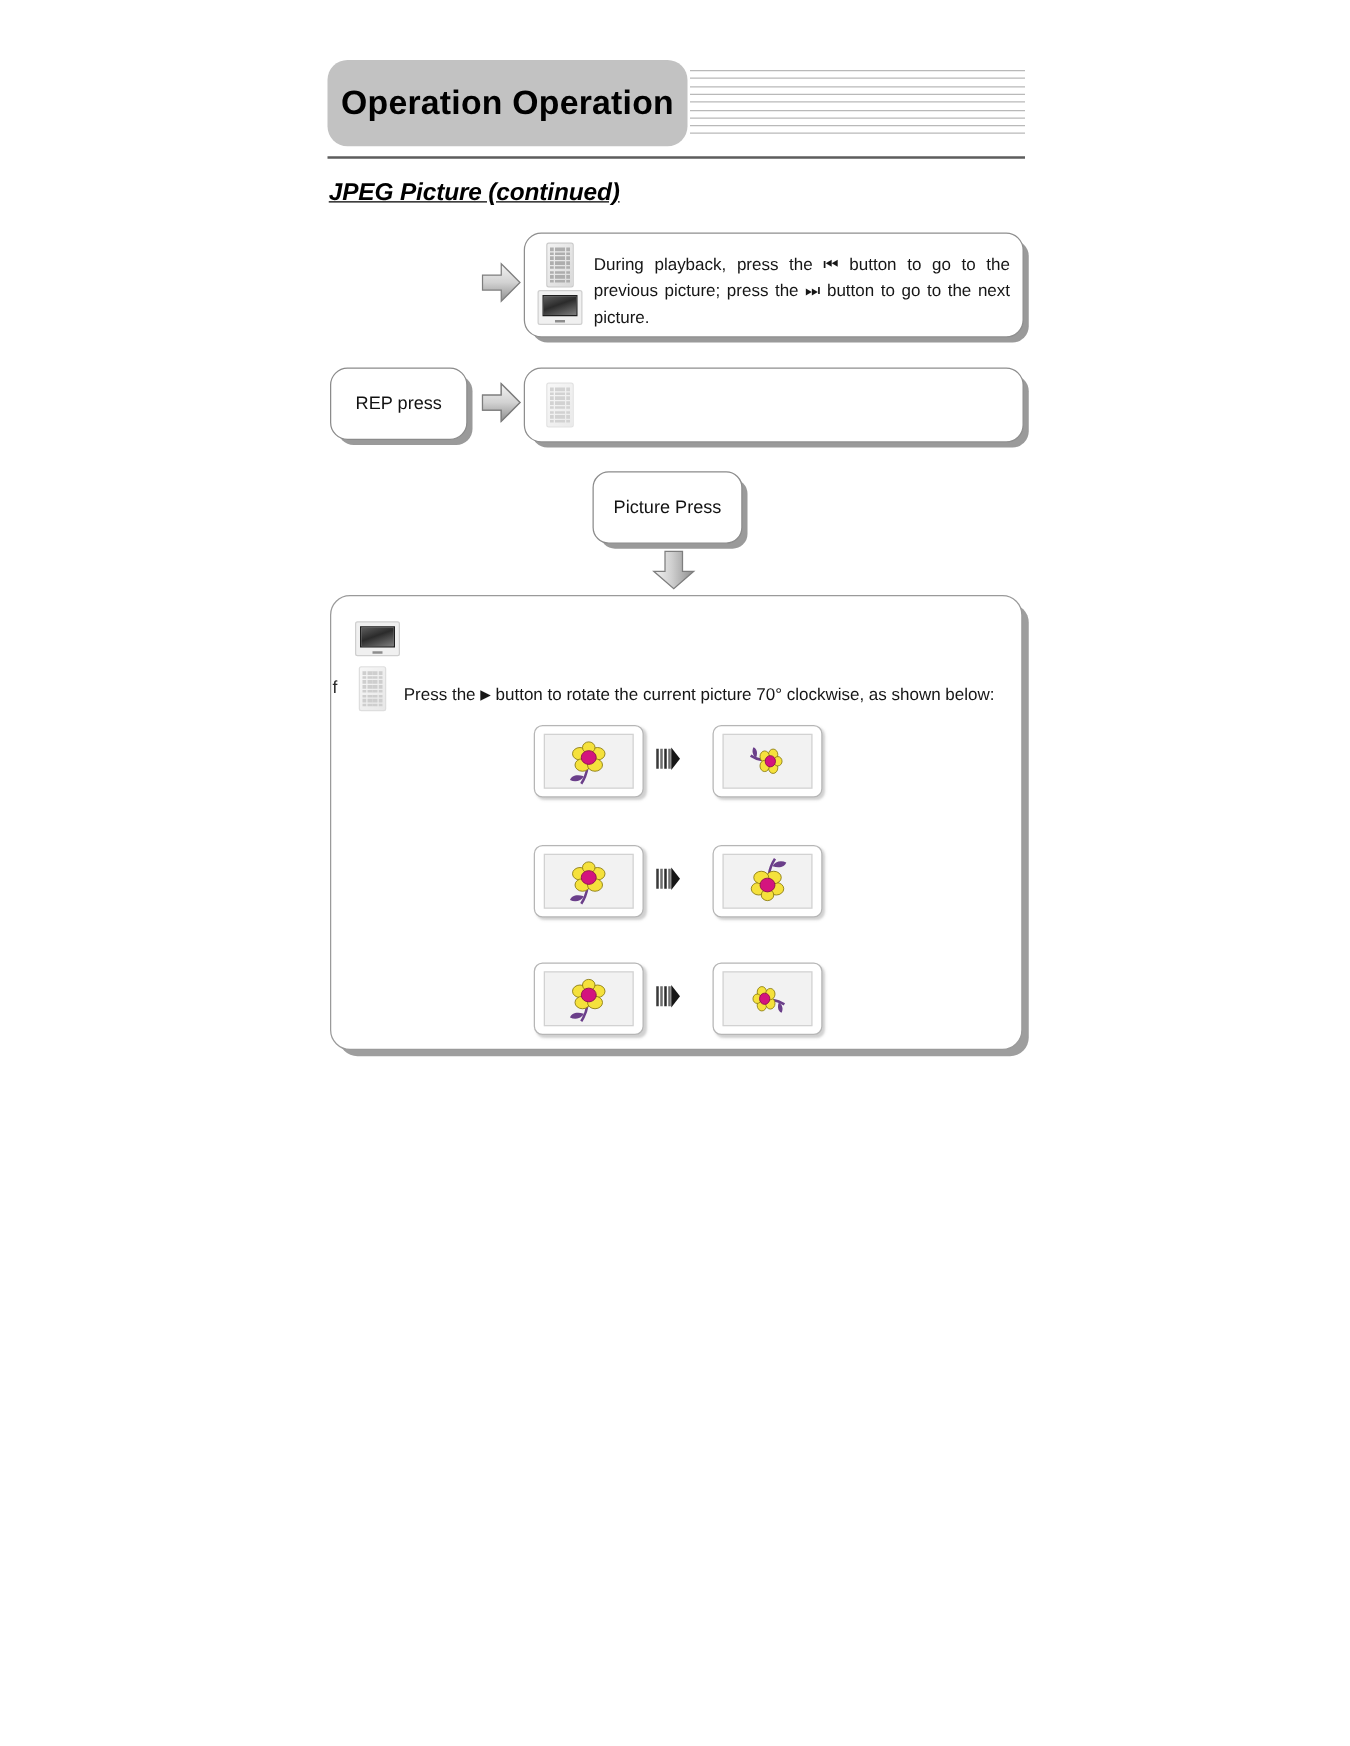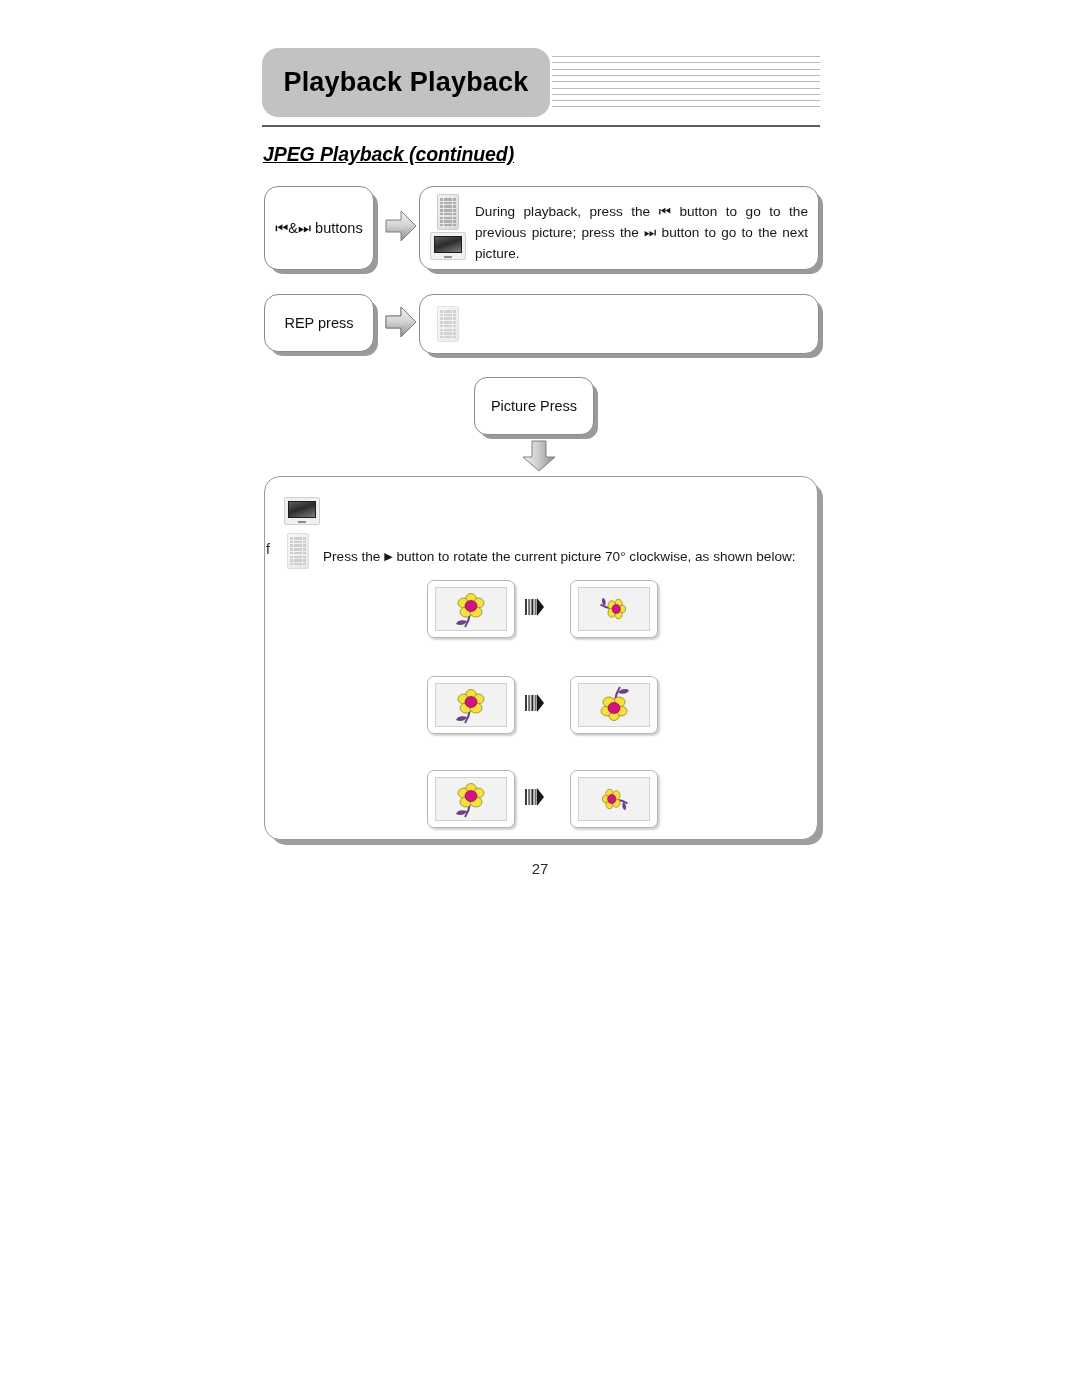--- a/index.html
+++ b/index.html
@@ -260,40 +260,37 @@
     color: #2d2d2d;
   }
 </style>
 </head>
 <body>
 
 <div class="page">
 
   <div class="header-wrap">
     <div class="header-pill"></div>
-    <div class="header-title">Playback Playback</div>
+    <div class="header-title">Operation Operation</div>
     <div class="header-lines" id="hdrlines">
         <i style="top: 0px;"></i>
         <i style="top: 6.3px;"></i>
         <i style="top: 12.6px;"></i>
         <i style="top: 18.9px;"></i>
         <i style="top: 25.2px;"></i>
         <i style="top: 31.5px;"></i>
         <i style="top: 37.8px;"></i>
         <i style="top: 44.1px;"></i>
         <i style="top: 50.4px;"></i>
       </div>
   </div>
   <div class="header-rule"></div>
 
-  <div class="subtitle">JPEG Playback (continued)</div>
-
-  <div class="label-box" style="left:264px; top:186px; width:108px; height:82px;">
-    <span class="glyph-lbl">⏮&amp;⏭ buttons</span>
-  </div>
+  <div class="subtitle">JPEG Picture (continued)</div>
+
 
   <div class="arrow-right" style="left:385px; top:209px;">
     <svg viewBox="0 0 32 34" width="32" height="34">
       <defs>
         <linearGradient id="ag1" x1="0" y1="0" x2="0" y2="1">
           <stop offset="0" stop-color="#f4f4f4"></stop>
             <stop offset="0.5" stop-color="#d2d2d2"></stop>
             <stop offset="1" stop-color="#8f8f8f"></stop>
         </linearGradient>
       </defs>
@@ -585,15 +582,14 @@
           <ellipse cx="42" cy="15" rx="6" ry="5" fill="#f5e13c" stroke="#8a7a10" stroke-width=".9"></ellipse>
           <ellipse cx="30" cy="24" rx="6" ry="5" fill="#f5e13c" stroke="#8a7a10" stroke-width=".9"></ellipse>
           <ellipse cx="40" cy="24" rx="6" ry="5" fill="#f5e13c" stroke="#8a7a10" stroke-width=".9"></ellipse>
           <ellipse cx="35" cy="10" rx="5" ry="4.5" fill="#f5e13c" stroke="#8a7a10" stroke-width=".9"></ellipse>
           <ellipse cx="35" cy="18" rx="6" ry="5.5" fill="#d4147e" stroke="#8a0b50" stroke-width=".9"></ellipse>
         </g>
       </svg>
     </div>
   </div>
 
-  <div class="page-num">27</div>
 
 </div>
 
 </body></html>

